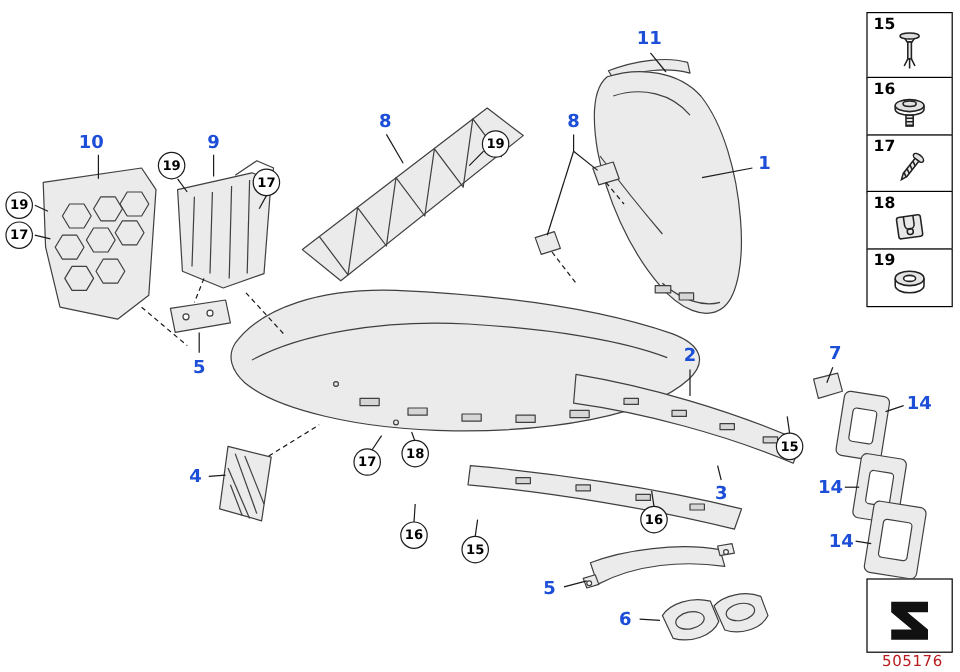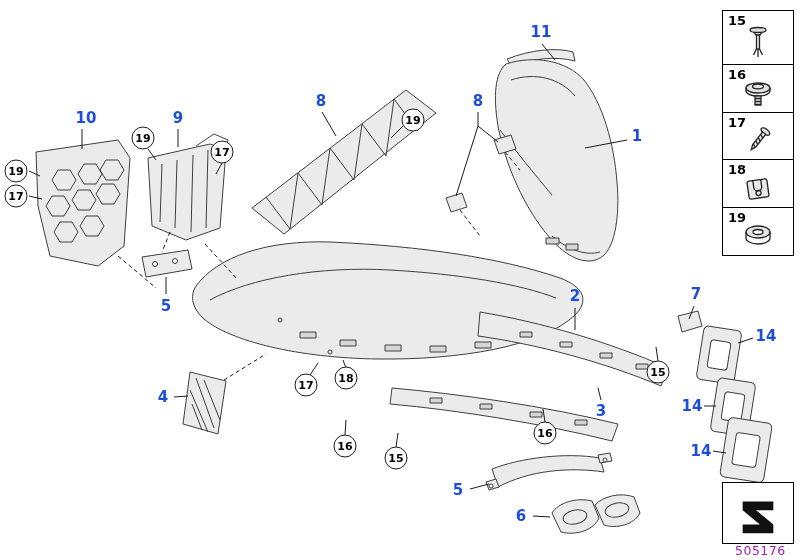--- a/index.html
+++ b/index.html
@@ -12,21 +12,21 @@
         border:1.4px solid #1c1c1c;border-radius:50%;background:#fff;
         font-weight:700;font-size:11px;line-height:21px;text-align:center;color:#000;cursor:pointer;}
   .legend{position:absolute;left:722px;top:10px;width:70px;}
   .legend-box{position:relative;width:70px;border:1.6px solid #000;background:#fff;
               margin-top:-1.6px;display:flex;align-items:center;justify-content:center;cursor:pointer;}
   .legend-box:first-child{margin-top:0;}
   .legend-num{position:absolute;top:2px;left:5px;font-weight:700;font-size:13px;color:#000;}
   .legend-icon{margin-top:10px;}
   .dir-box{position:absolute;left:722px;top:482px;width:70px;height:60px;border:1.6px solid #000;
            background:#fff;display:flex;align-items:center;justify-content:center;}
-  .draw-num{position:absolute;left:735px;top:543px;font-size:12.5px;color:#a21caf;letter-spacing:.5px;}
+  .draw-num{position:absolute;left:735px;top:543px;font-size:12.5px;color:#b91c1c;letter-spacing:.5px;}
 </style>
 </head>
 <body>
 
 <div class="stage">
 
   <svg class="art" width="800" height="560" viewBox="0 0 800 560">
 
     <g fill="#ebebeb" stroke="#3f3f3f" stroke-width="1" stroke-linejoin="round">
 
@@ -192,21 +192,21 @@
     <g stroke="#1a1a1a" stroke-width="1" fill="none" stroke-dasharray="4 3">
       <path d="M118,256 L156,288"></path>
         <path d="M170,232 L162,252"></path>
       <path d="M205,244 L238,280"></path>
         <path d="M224,380 L266,354"></path>
       <path d="M460,210 L480,236"></path>
         <path d="M505,152 L520,170"></path>
     </g>
   </svg>
 
-  <div class="lbl" style="left:86px;top:118px">10</div>
+  <div class="lbl" style="left:76px;top:118px">10</div>
   <div class="lbl" style="left:178px;top:118px">9</div>
   <div class="lbl" style="left:321px;top:101px">8</div>
   <div class="lbl" style="left:478px;top:101px">8</div>
   <div class="lbl" style="left:541px;top:32px">11</div>
   <div class="lbl" style="left:637px;top:136px">1</div>
   <div class="lbl" style="left:166px;top:306px">5</div>
   <div class="lbl" style="left:575px;top:296px">2</div>
   <div class="lbl" style="left:696px;top:294px">7</div>
   <div class="lbl" style="left:163px;top:397px">4</div>
   <div class="lbl" style="left:601px;top:411px">3</div>

